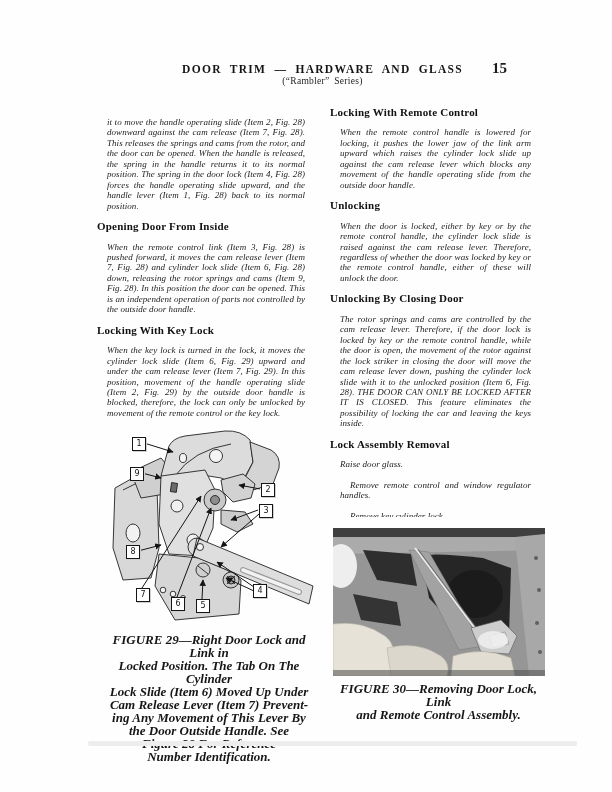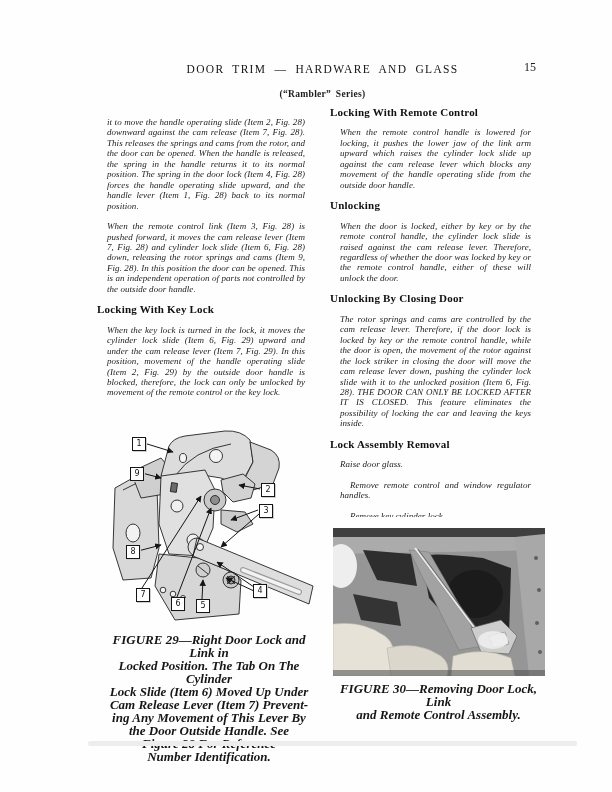--- a/index.html
+++ b/index.html
@@ -2,23 +2,23 @@
 <html><head>
 <meta charset="utf-8">
 <style>
   html,body { margin:0; padding:0; background:#ffffff; }
   .page {
     position:relative; width:612px; height:792px; background:#fefefe;
     font-family:"Liberation Serif","DejaVu Serif",serif; color:#1c1c1c;
     overflow:hidden;
   }
   .header-block { position:absolute; left:95px; top:63px; width:455px; text-align:center; }
-  .doc-title { font-weight:normal; font-size:11.5px; letter-spacing:1.3px; word-spacing:4px; color:#141414; }
-  .doc-subtitle { font-weight:bold; font-size:9.5px; margin-top:14px; letter-spacing:0.3px; word-spacing:2px; }
-  .page-number { position:absolute; left:524px; top:60px; font-weight:normal; font-size:12px; }
+  .doc-title { font-weight:bold; font-size:11.5px; letter-spacing:1.3px; word-spacing:4px; color:#141414; }
+  .doc-subtitle { font-weight:normal; font-size:9.5px; margin-top:1px; letter-spacing:0.3px; word-spacing:2px; }
+  .page-number { position:absolute; left:492px; top:60px; font-weight:bold; font-size:15px; }
 
   .col { position:absolute; top:107px; font-size:9px; line-height:10.45px; text-align:justify; letter-spacing:0.05px; }
   .col-left  { left:97px;  width:218px; height:320px; overflow:hidden; }
   .col-right { left:330px; width:211px; height:410px; overflow:hidden; }
   .col h3 { font-size:11px; margin:9px 0 3px 0; letter-spacing:0.2px; color:#111; text-align:left; }
   .col h3.first { margin-top:0; }
   .col p { margin:10px;font-style:italic; }
   .col p.indent { text-indent:10px; }
 
   .figure29 { position:absolute; left:103px; top:428px; width:215px; height:205px; }
@@ -46,20 +46,21 @@
 
   <div class="page-number">15</div>
 
   <div class="header-block">
     <div class="doc-title">DOOR TRIM — HARDWARE AND GLASS</div>
     <div class="doc-subtitle">(“Rambler” Series)</div>
   </div>
 
   <div class="col col-left">
     <p>it to move the handle operating slide (Item 2, Fig. 28) downward against the cam release (Item 7, Fig. 28). This releases the springs and cams from the rotor, and the door can be opened. When the handle is released, the spring in the handle returns it to its normal position. The spring in the door lock (Item 4, Fig. 28) forces the handle operating slide upward, and the handle lever (Item 1, Fig. 28) back to its normal position.</p>
+    <h3>Opening Door From Inside</h3>
     <p>When the remote control link (Item 3, Fig. 28) is pushed forward, it moves the cam release lever (Item 7, Fig. 28) and cylinder lock slide (Item 6, Fig. 28) down, releasing the rotor springs and cams (Item 9, Fig. 28). In this position the door can be opened. This is an independent operation of parts not controlled by the outside door handle.</p>
     <h3>Locking With Key Lock</h3>
     <p>When the key lock is turned in the lock, it moves the cylinder lock slide (Item 6, Fig. 29) upward and under the cam release lever (Item 7, Fig. 29). In this position, movement of the handle operating slide (Item 2, Fig. 29) by the outside door handle is blocked, therefore, the lock can only be unlocked by movement of the remote control or the key lock.</p>
   </div>
 
   <div class="col col-right">
     <h3 class="first">Locking With Remote Control</h3>
     <p>When the remote control handle is lowered for locking, it pushes the lower jaw of the link arm upward which raises the cylinder lock slide up against the cam release lever which blocks any movement of the handle operating slide from the outside door handle.</p>
     <h3>Unlocking</h3>
     <p>When the door is locked, either by key or by the remote control handle, the cylinder lock slide is raised against the cam release lever. Therefore, regardless of whether the door was locked by key or the remote control handle, either of these will unlock the door.</p>

